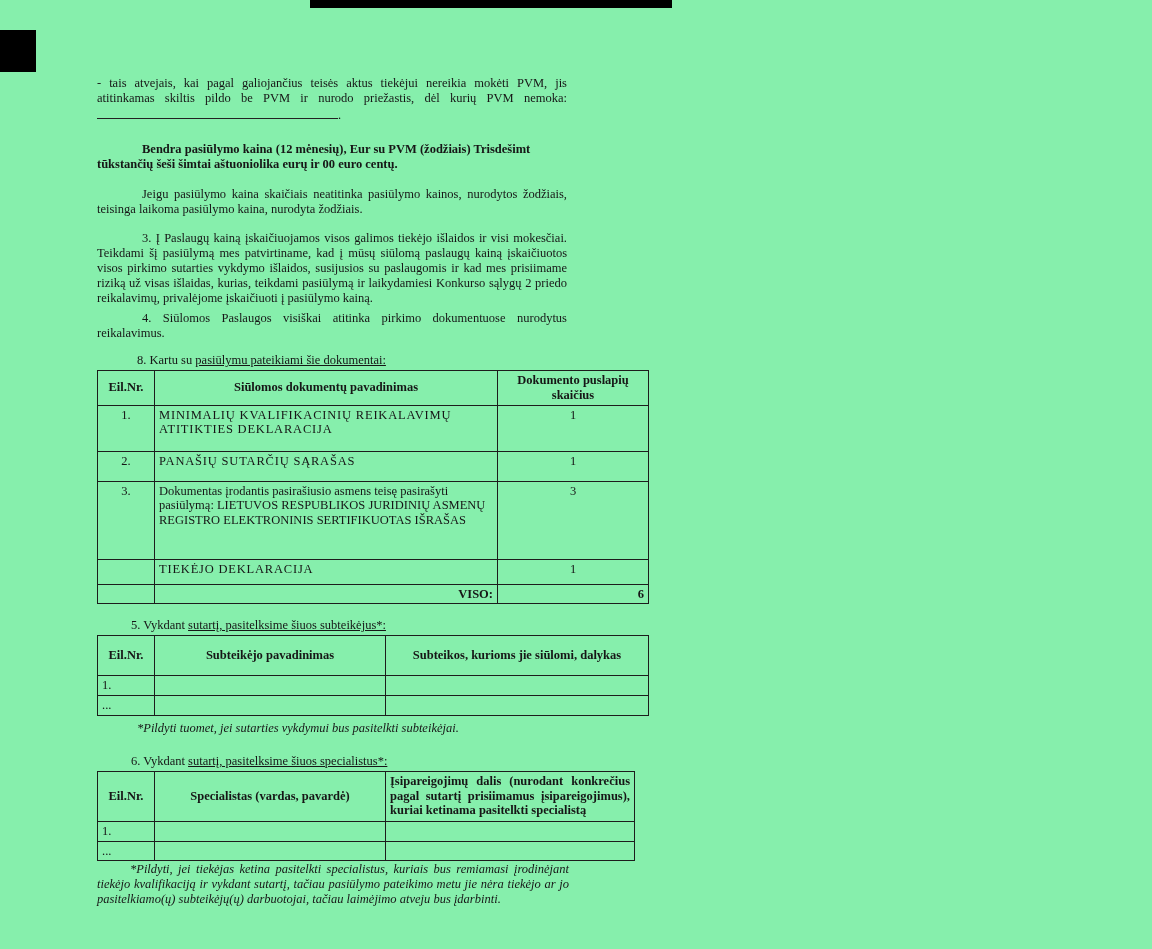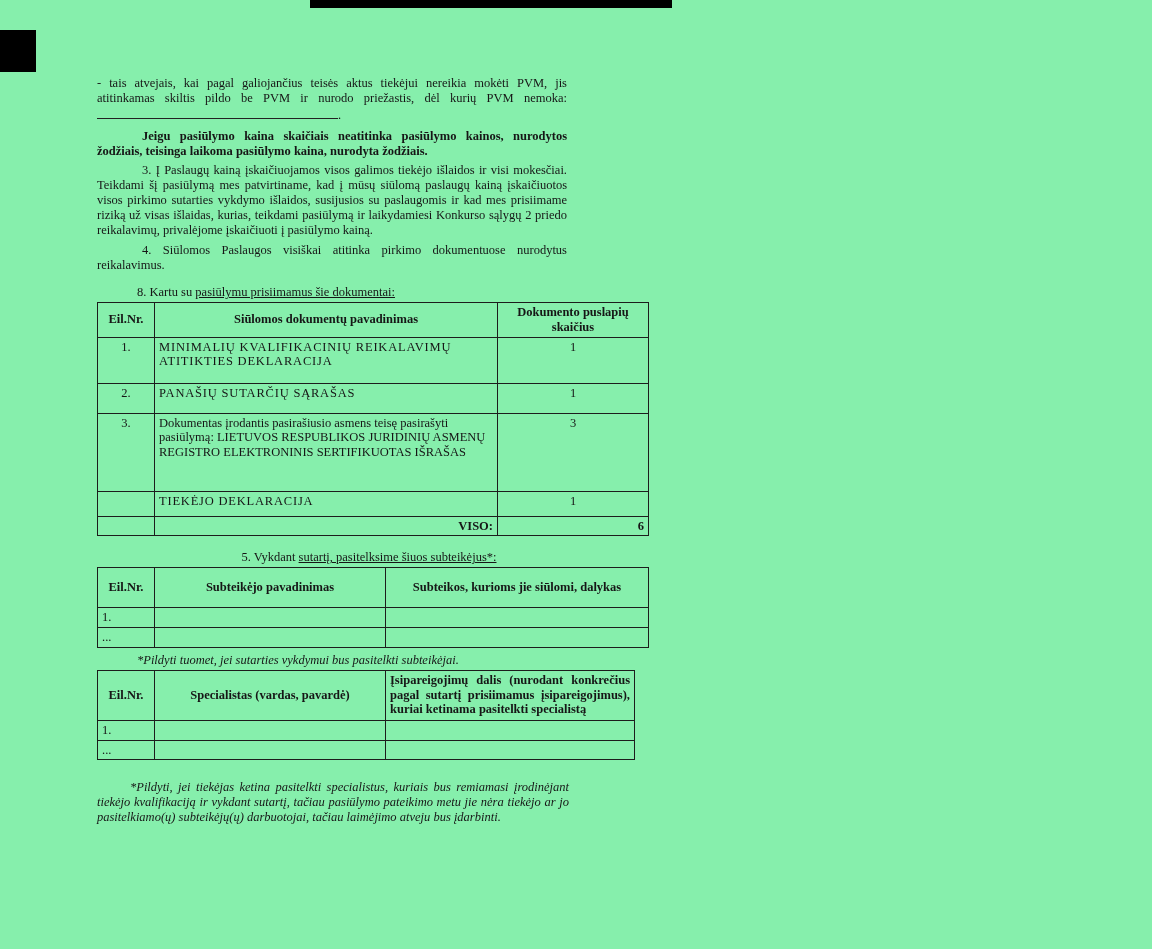--- a/index.html
+++ b/index.html
@@ -33,32 +33,32 @@
   .body-para { width:470px; text-align:justify; }
   .note-top { text-align:justify; text-align-last:justify; }
   .blank-line { margin-top:2px; height:14px; }
   .blank-line .rule {
     display:inline-block; width:241px; height:11px;
     border-bottom:1px solid #222;
   }
   .price-para {
     margin-top:20px; font-weight:bold; text-indent:45px; width:470px;
   }
-  .mismatch-para { margin-top:7px; text-indent:45px;font-weight:bold; }
-  .clause3-para { margin-top:4px; text-indent:45px; }
+  .mismatch-para { margin-top:15px; text-indent:45px; }
+  .clause3-para { margin-top:14px; text-indent:45px; }
   .clause4-para { margin-top:5px; text-indent:45px; }
   .sec-heading { margin-top:12px; padding-left:40px; width:510px; }
   .sec-heading .u { text-decoration:underline; }
-  .sub-heading { margin-top:14px; padding-left:34px;text-align:center; }
+  .sub-heading { margin-top:14px; padding-left:34px; }
   .spec-heading { margin-top:18px; padding-left:34px; }
   .footnote {
     margin-top:5px; font-style:italic; padding-left:40px; width:510px;font-family:Liberation Serif, serif;
   }
   .final-footnote {
-    margin-top:20px; font-style:italic; text-indent:33px;
+    margin-top:1px; font-style:italic; text-indent:33px;
     width:472px; text-align:justify;
   }
   
   table.tbl { border-collapse:collapse; table-layout:fixed; margin-top:2px; }
   table.tbl td, table.tbl th {
     border:1px solid #1c1c1c;
     font-size:12.5px; line-height:1.18;
     vertical-align:top; padding:2px 4px;
     overflow:hidden;
   }
@@ -92,28 +92,29 @@
   <div class="artifact-corner"></div>
 
   <div class="content">
 
     <p class="body-para note-top">- tais atvejais, kai pagal galiojančius teisės aktus tiekėjui nereikia mokėti PVM, jis atitinkamas skiltis pildo be PVM ir nurodo priežastis, dėl kurių PVM nemoka:</p>
 
     <div class="blank-line">
       <span class="rule"></span><span>.</span>
     </div>
 
+    <p class="price-para">Bendra pasiūlymo kaina (12 mėnesių), Eur su PVM (žodžiais) Trisdešimt tūkstančių šeši šimtai aštuoniolika eurų ir 00 euro centų.</p>
 
     <p class="body-para mismatch-para">Jeigu pasiūlymo kaina skaičiais neatitinka pasiūlymo kainos, nurodytos žodžiais, teisinga laikoma pasiūlymo kaina, nurodyta žodžiais.</p>
 
     <p class="body-para clause3-para">3. Į Paslaugų kainą įskaičiuojamos visos galimos tiekėjo išlaidos ir visi mokesčiai. Teikdami šį pasiūlymą mes patvirtiname, kad į mūsų siūlomą paslaugų kainą įskaičiuotos visos pirkimo sutarties vykdymo išlaidos, susijusios su paslaugomis ir kad mes prisiimame riziką už visas išlaidas, kurias, teikdami pasiūlymą ir laikydamiesi Konkurso sąlygų 2 priedo reikalavimų, privalėjome įskaičiuoti į pasiūlymo kainą.</p>
 
     <p class="body-para clause4-para">4. Siūlomos Paslaugos visiškai atitinka pirkimo dokumentuose nurodytus reikalavimus.</p>
 
-    <p class="sec-heading"><span>8. Kartu su </span><span class="u">pasiūlymu prisiimamus šie dokumentai:</span></p>
+    <p class="sec-heading"><span>8. Kartu su </span><span class="u">pasiūlymu pateikiami šie dokumentai:</span></p>
 
     <table class="tbl tbl-docs">
       <colgroup>
           <col style="width:57px">
           <col style="width:343px">
           <col style="width:151px">
         </colgroup>
       <tbody>
           <tr class="h-docs">
         <th>Eil.Nr.</th>
@@ -170,20 +171,21 @@
       <tr class="r-empty">
         <td class="c-nr-left">...</td>
         <td></td>
         <td></td>
       </tr>
     </tbody>
       </table>
 
     <p class="footnote">*Pildyti tuomet, jei sutarties vykdymui bus pasitelkti subteikėjai.</p>
 
+    <p class="sec-heading spec-heading"><span>6. Vykdant </span><span class="u">sutartį, pasitelksime šiuos specialistus*:</span></p>
 
     <table class="tbl tbl-spec">
       <colgroup>
           <col style="width:57px">
           <col style="width:231px">
           <col style="width:249px">
         </colgroup>
       <tbody>
           <tr class="h-spec">
         <th>Eil.Nr.</th>

